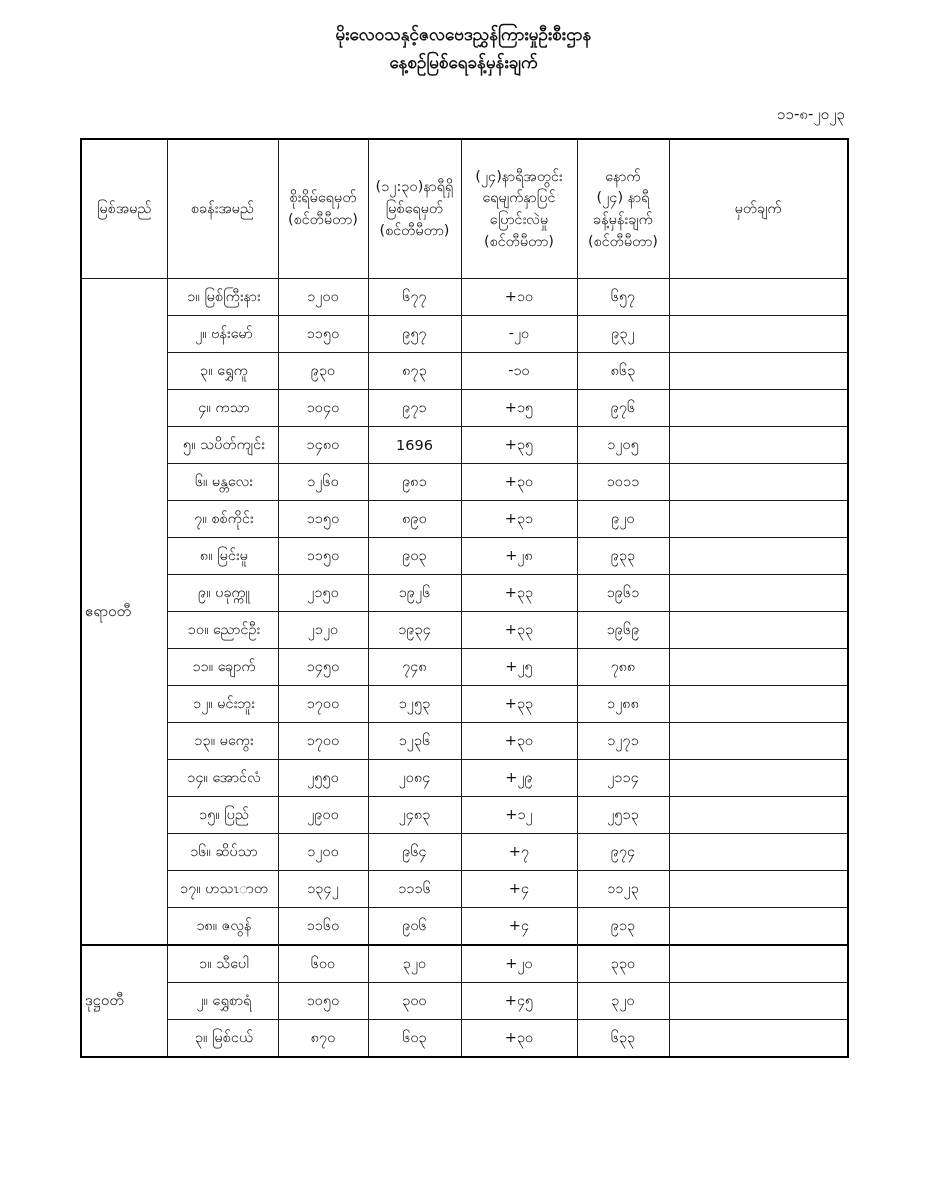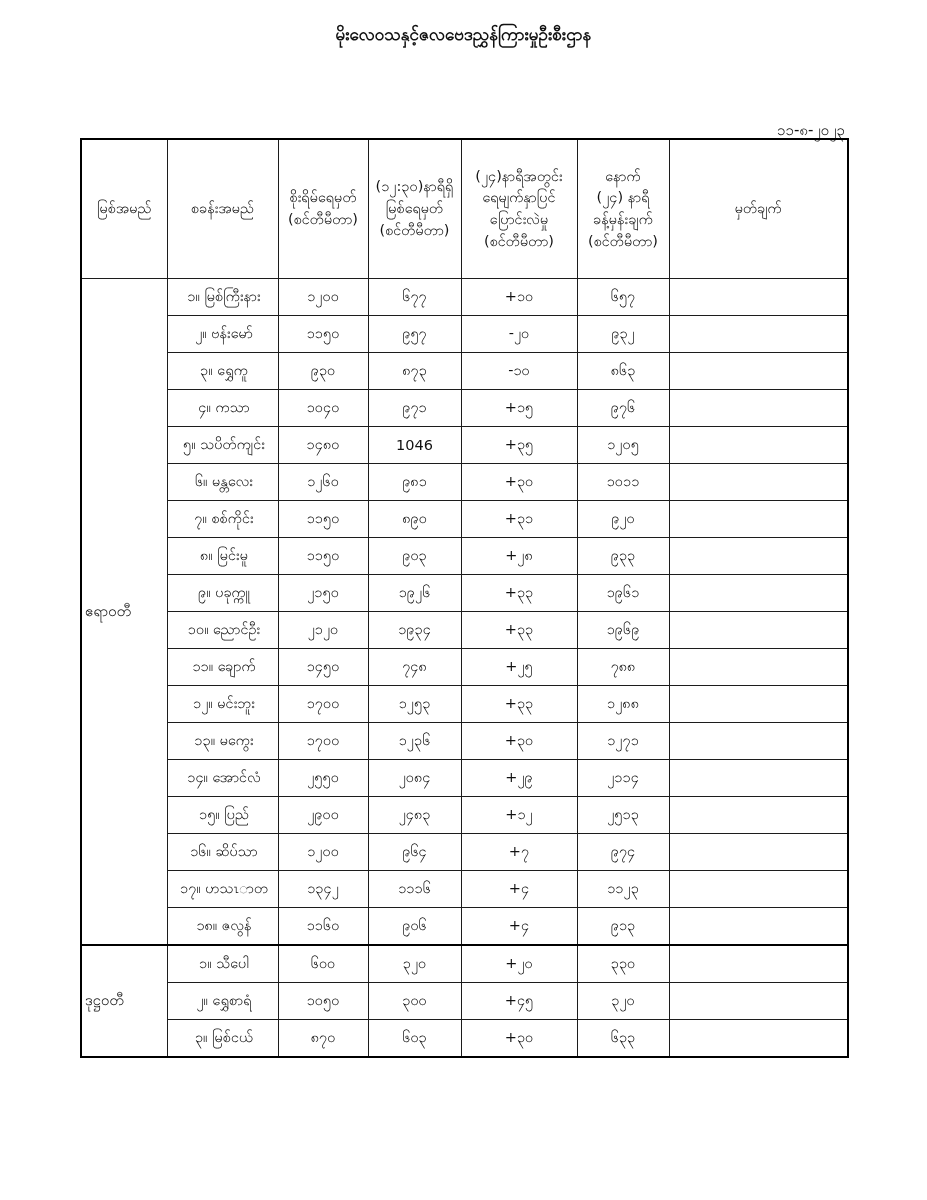--- a/index.html
+++ b/index.html
@@ -3,21 +3,21 @@
 <meta charset="utf-8">
 <style>
   html,body{margin:0;padding:0;}
   body{
     width:927px;height:1200px;background:#ffffff;color:#111;
     font-family:"DejaVu Sans","Liberation Sans",sans-serif;
     position:relative;overflow:hidden;
   }
   .title-block{margin-top:20px;text-align:center;font-weight:bold;font-size:17px;line-height:1.65;}
   .title-line{white-space:nowrap;}
-  .report-date{position:absolute;top:120px;right:82px;font-size:15px;}
+  .report-date{position:absolute;top:104px;right:82px;font-size:15px;}
   table.forecast{
     position:absolute;left:80px;top:138px;width:767px;
     border-collapse:collapse;table-layout:fixed;
     border:2px solid #000;
   }
   th,td{
     border:1px solid #1c1c1c;
     font-size:14.5px;font-weight:normal;
     padding:0 4px;overflow:hidden;
   }
@@ -35,20 +35,21 @@
   col.c-current{width:93px;}
   col.c-change{width:116px;}
   col.c-forecast{width:92px;}
   col.c-remark{width:179px;}
 </style>
 </head>
 <body>
 
 <div class="title-block">
   <div class="title-line">မိုးလေဝသနှင့်ဇလဗေဒညွှန်ကြားမှုဦးစီးဌာန</div>
+  <div class="title-line">နေ့စဉ်မြစ်ရေခန့်မှန်းချက်</div>
 </div>
 
 <div class="report-date">၁၁-၈-၂၀၂၃</div>
 
 <table class="forecast">
   <colgroup>
     <col class="c-river">
       <col class="c-station">
       <col class="c-danger">
       <col class="c-current">
@@ -106,21 +107,21 @@
         <td class="cell-station">၄။ ကသာ</td>
         <td class="cell-danger">၁၀၄၀</td>
         <td class="cell-current">၉၇၁</td>
         <td class="cell-change">+၁၅</td>
         <td class="cell-forecast">၉၇၆</td>
         <td class="cell-remark"></td>
       </tr>
       <tr>
         <td class="cell-station">၅။ သပိတ်ကျင်း</td>
         <td class="cell-danger">၁၄၈၀</td>
-        <td class="cell-current">1046</td>
+        <td class="cell-current">1696</td>
         <td class="cell-change">+၃၅</td>
         <td class="cell-forecast">၁၂၀၅</td>
         <td class="cell-remark"></td>
       </tr>
       <tr>
         <td class="cell-station">၆။ မန္တလေး</td>
         <td class="cell-danger">၁၂၆၀</td>
         <td class="cell-current">၉၈၁</td>
         <td class="cell-change">+၃၀</td>
         <td class="cell-forecast">၁၀၁၁</td>

